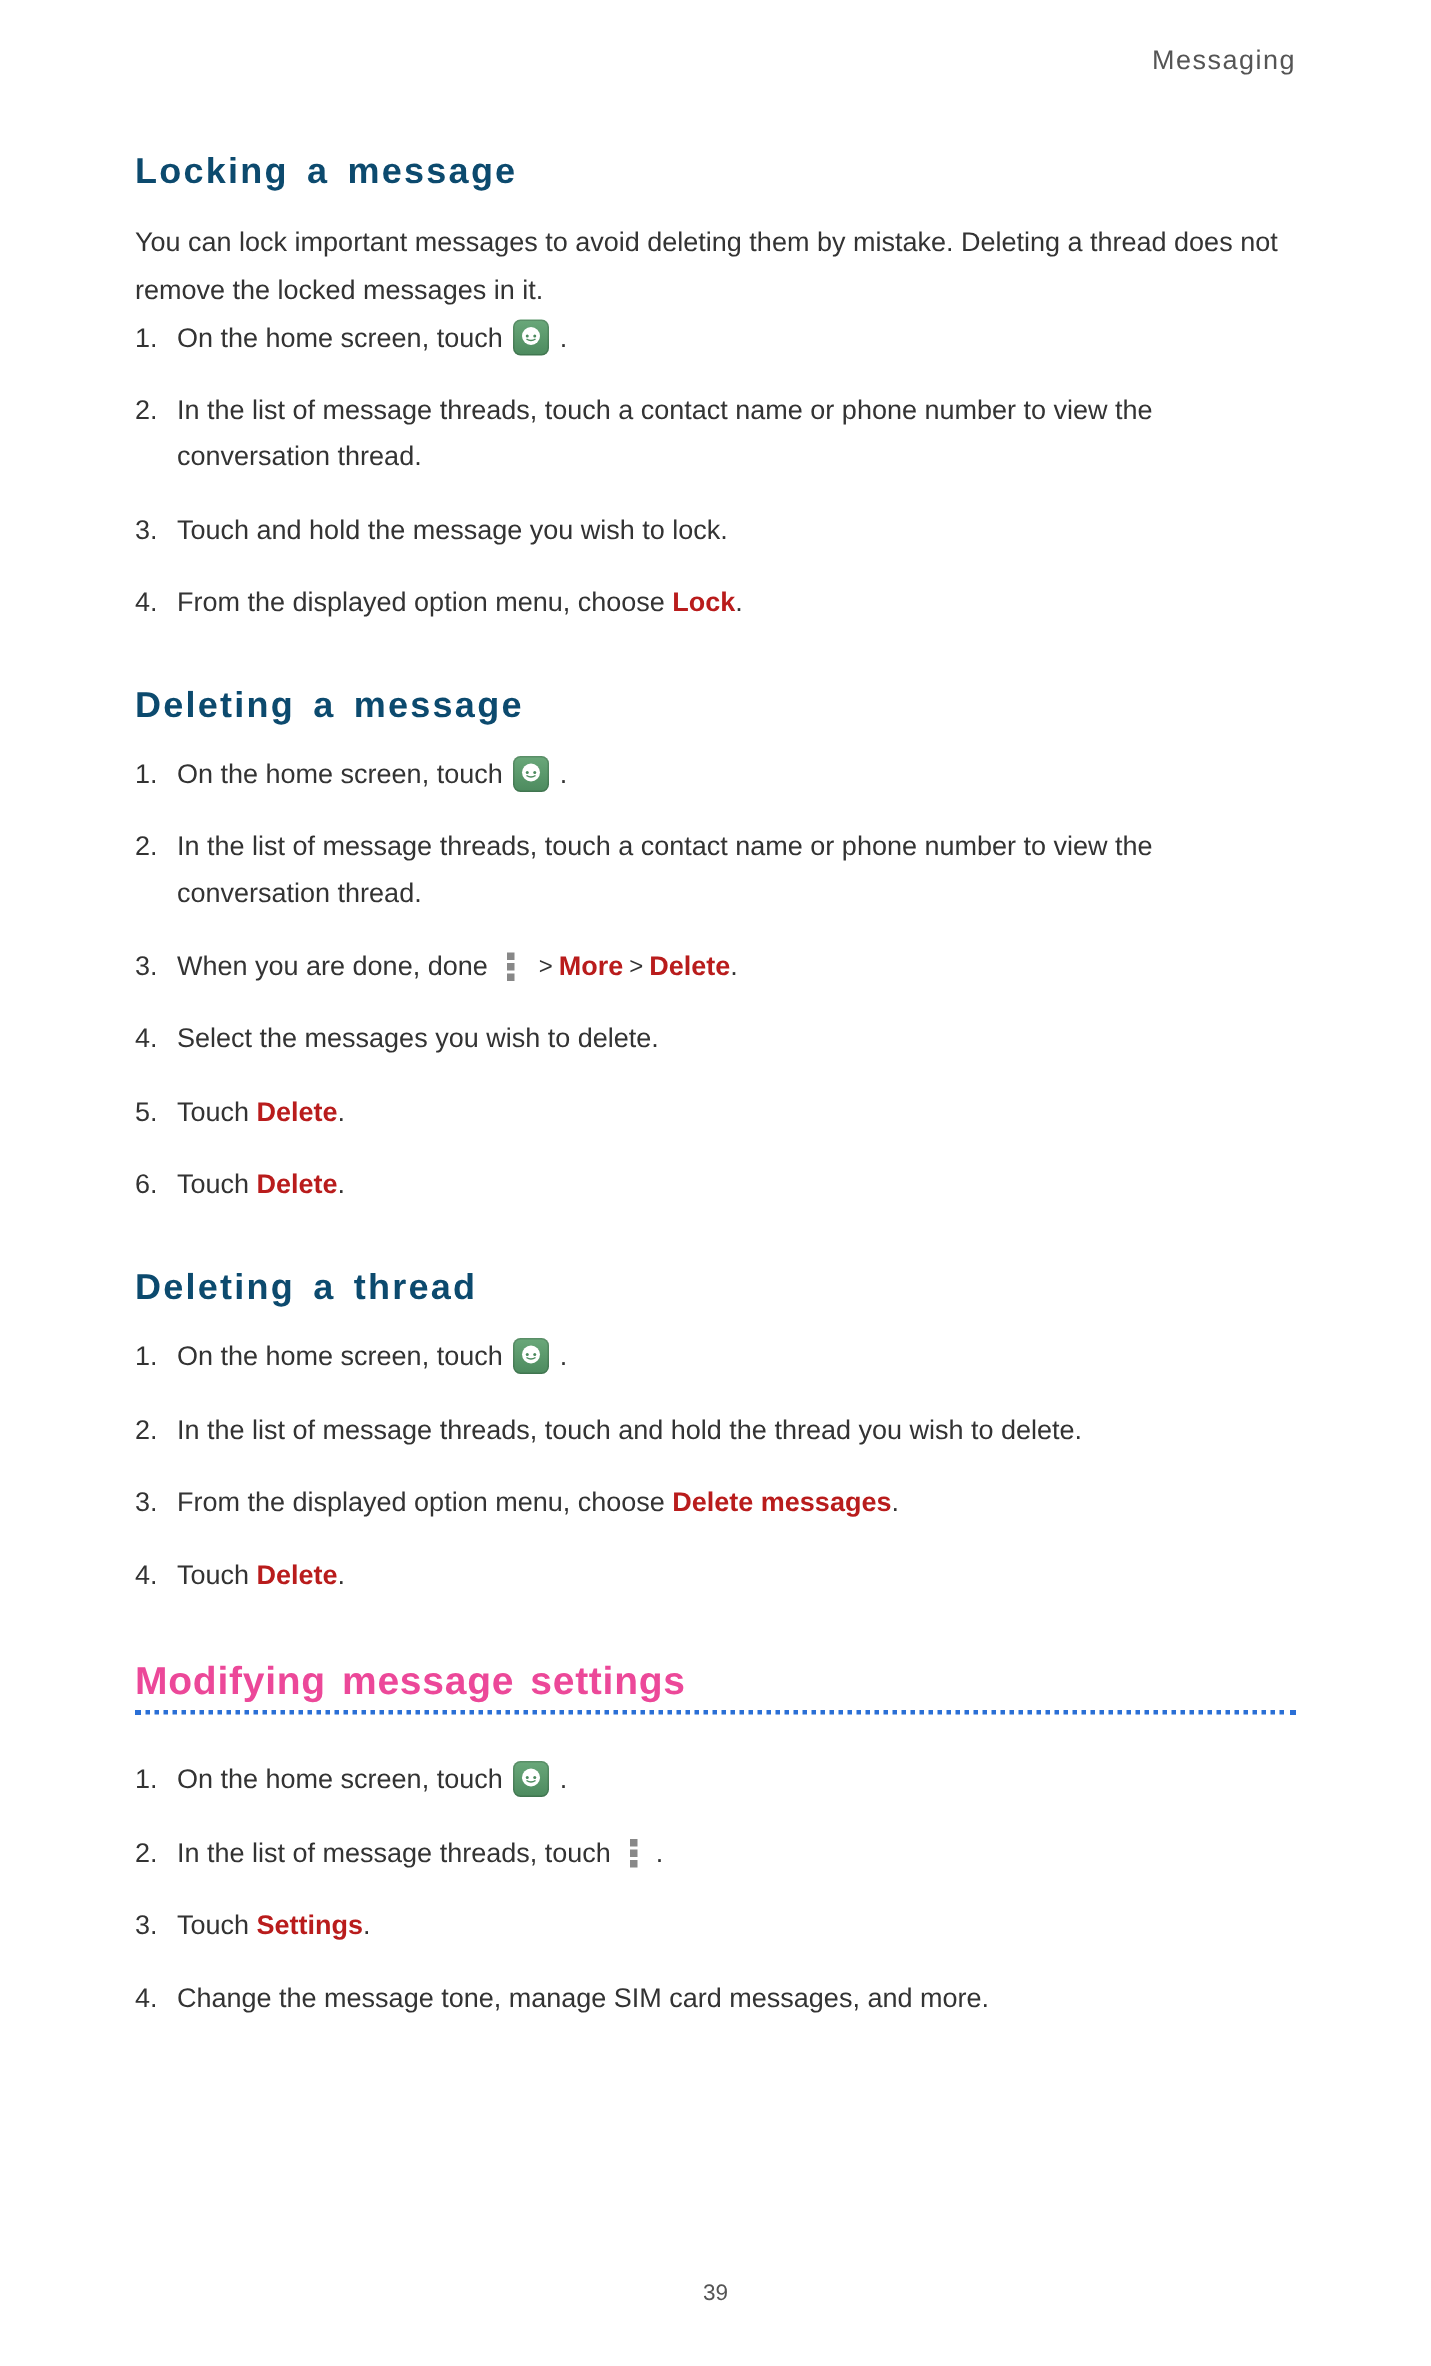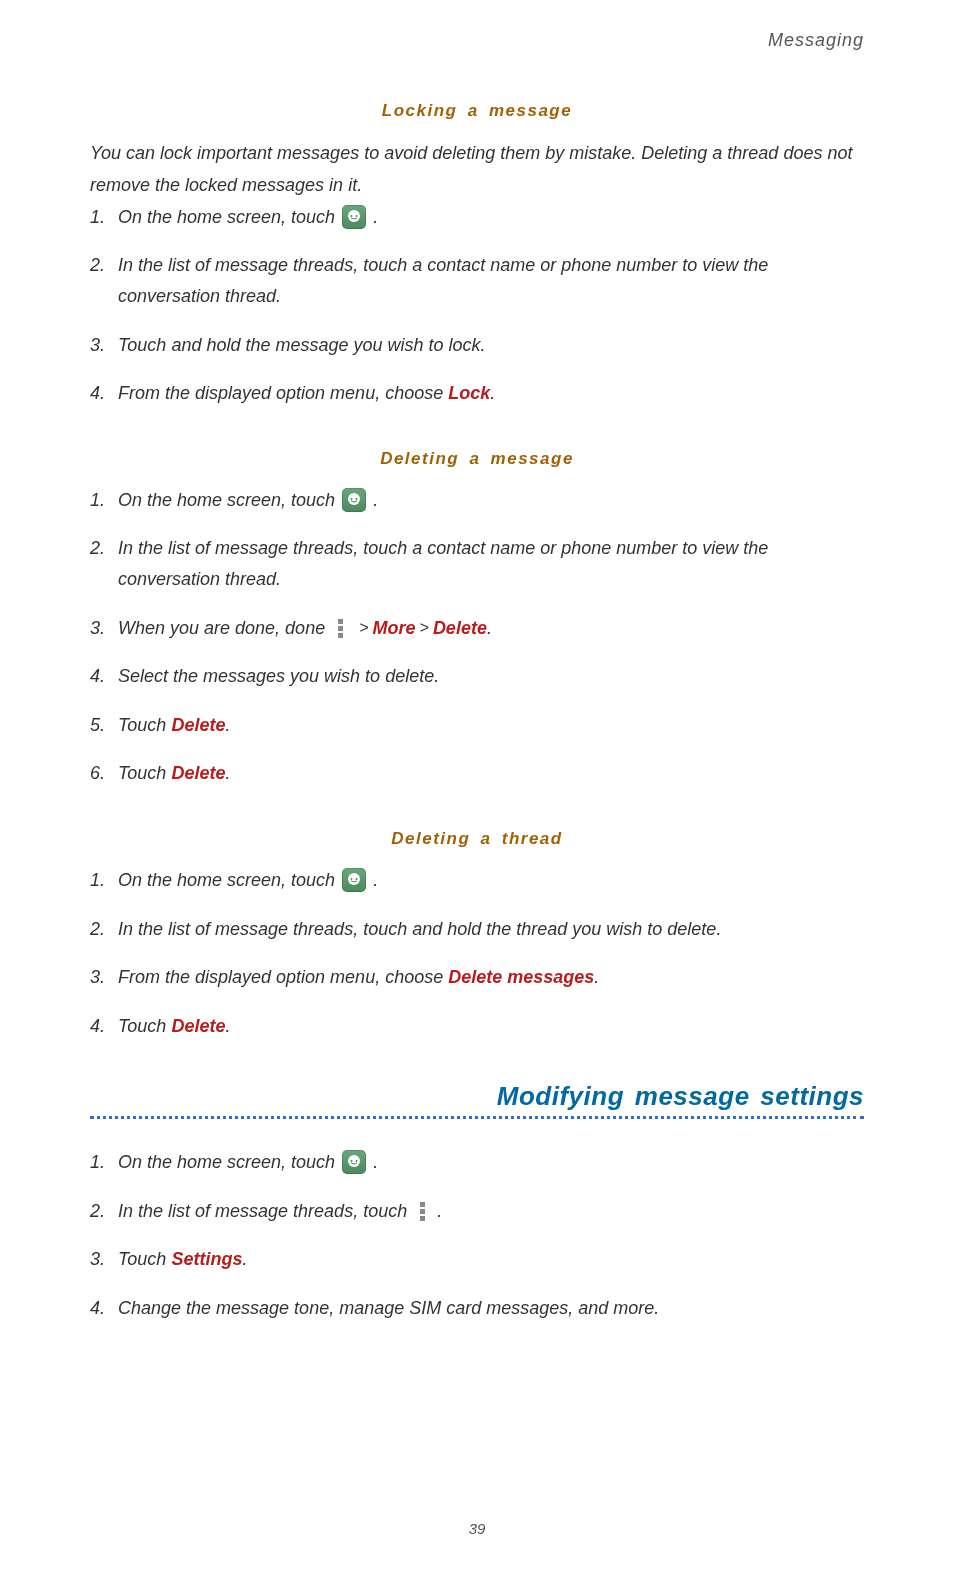--- a/index.html
+++ b/index.html
@@ -1,30 +1,30 @@
 <!DOCTYPE html>
 <html><head>
 <meta charset="utf-8">
 <style>
   * { box-sizing: border-box; margin: 0; padding: 0; }
   html, body { width: 954px; background: #fff; font-family: "Segoe UI", "Helvetica Neue", Arial, sans-serif; color: #333; }
-  .page { width: 954px; min-height: 1577px; padding: 30px 90px 0 90px; position: relative; font-style: italic; }
+  .page { width: 954px; min-height: 1577px; padding: 30px 90px 0 90px; position: relative; }
   .header-title { text-align: right; font-size: 18px; color: #555; letter-spacing: 1px; margin-bottom: 50px; }
-  .subheading { color: #a16207; font-weight: 700; font-size: 17px; letter-spacing: 1.5px; word-spacing: 4px; margin-bottom: 16px; text-align: center; }
+  .subheading { color: #0c4a6e; font-weight: 700; font-size: 24px; letter-spacing: 1.5px; word-spacing: 4px; margin-bottom: 16px; }
   .intro { font-size: 18px; color: #333; line-height: 1.8; }
   ol.steps { list-style: none; counter-reset: step; margin-bottom: 40px; }
   ol.steps > li { counter-increment: step; font-size: 18px; color: #333; line-height: 1.7; margin-bottom: 18px; padding-left: 28px; position: relative; }
   ol.steps > li::before { content: counter(step) "."; position: absolute; left: 0; top: 0; }
   .icon-msg { display: inline-block; width: 24px; height: 24px; vertical-align: -6px; border-radius: 5px; background: linear-gradient(#6aa87a, #4c8a5e); position: relative; margin: 0 2px; box-shadow: inset 0 0 0 1px rgba(0,0,0,0.15); }
   .icon-msg svg { position: absolute; top: 3px; left: 3px; }
   .icon-menu { display: inline-block; width: 16px; height: 22px; vertical-align: -5px; position: relative; margin: 0 2px; }
   .icon-menu span { display: block; width: 5px; height: 5px; background: #888; margin: 2px auto; }
   .gt { margin: 0 4px; font-size: 16px; vertical-align: 1px; }
   .bold { font-weight: 700; color: #b91c1c; }
-  .h2 { color: #0369a1; font-size: 26px; font-weight: 700; letter-spacing: 0.5px; word-spacing: 3px; margin-bottom: 4px; text-align: right; }
+  .h2 { color: #ec4899; font-size: 26px; font-weight: 700; letter-spacing: 0.5px; word-spacing: 3px; margin-bottom: 4px; }
   .dots { border: none; border-top: 3px dotted #2a6fd6; margin-bottom: 28px; width: 100%; }
   .page-num { position: absolute; bottom: 40px; left: 0; width: 100%; text-align: center; font-size: 15px; color: #555; }
 </style>
 </head>
 <body>
 
 <div class="page">
 
   <div class="header-title">Messaging</div>
 

